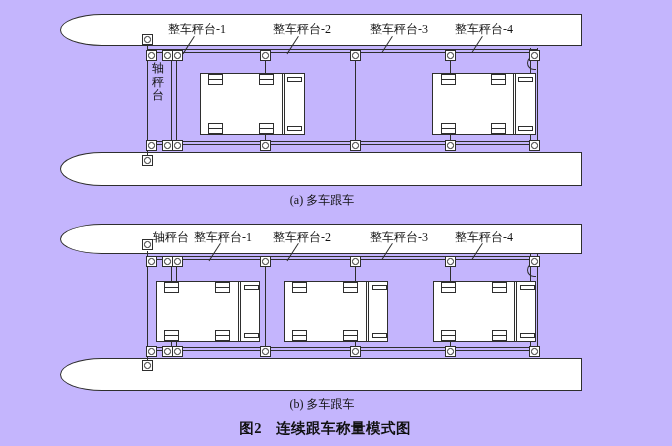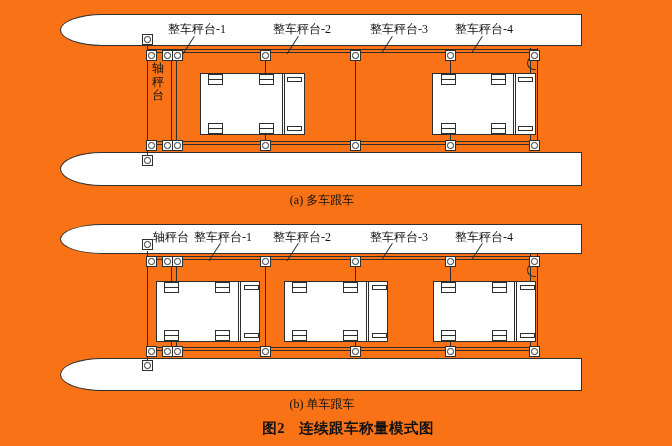--- a/index.html
+++ b/index.html
@@ -1,17 +1,17 @@
 <!DOCTYPE html>
 <html><head>
 <meta charset="utf-8">
 <style>
   :root{ --ln:#2e2e2e; }
   html,body{margin:0;padding:0;background:#ffffff;}
-  .canvas{position:relative;width:672px;height:446px;background:#f97316;overflow:hidden;
+  .canvas{position:relative;width:672px;height:446px;background:#c4b5fd;overflow:hidden;
           font-family:"Liberation Serif","DejaVu Serif",serif;color:#111;}
   
   .lane{position:absolute;left:60px;width:522px;background:#fff;border:1.4px solid var(--ln);
         border-top-left-radius:46px 55%;border-bottom-left-radius:46px 55%;z-index:0;box-sizing:border-box;}
   
   .hl{position:absolute;left:147px;width:391px;height:0;border-top:1.2px solid var(--ln);z-index:1;}
   
   .vl{position:absolute;width:0;border-left:1.2px solid var(--ln);z-index:1;}
   
   .sensor{position:absolute;width:11px;height:11px;border:1.3px solid var(--ln);background:#fff;
@@ -281,19 +281,19 @@
   <div class="sensor" style="left:445px;top:346px;">
       <b></b>
     </div>
   <div class="sensor" style="left:529px;top:346px;">
       <b></b>
     </div>
   <div class="sensor" style="left:142px;top:360px;">
       <b></b>
     </div>
 
-  <div class="subcap" style="left:322px;top:396px;">(b) 单车跟车</div>
-
-  <div class="figcap" style="left:348px;top:419px;">
+  <div class="subcap" style="left:322px;top:396px;">(b) 多车跟车</div>
+
+  <div class="figcap" style="left:325px;top:419px;">
     <span>图2</span><span class="gap"></span><span>连续跟车称量模式图</span>
   </div>
 
 </div>
 
 </body></html>

